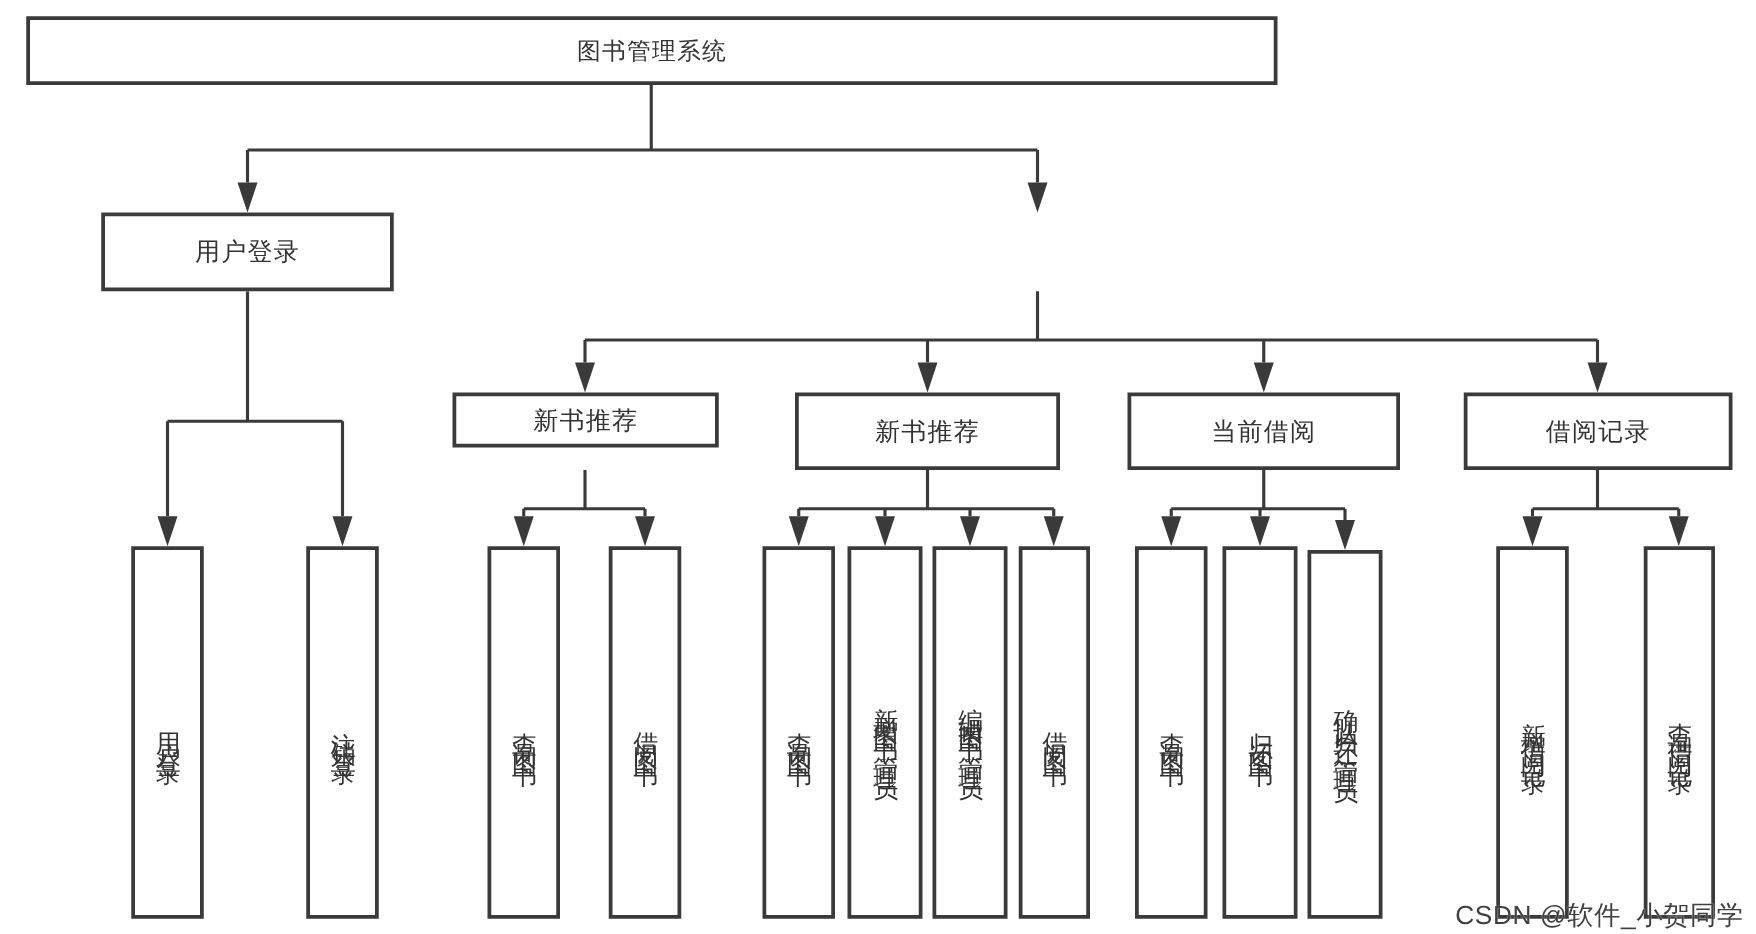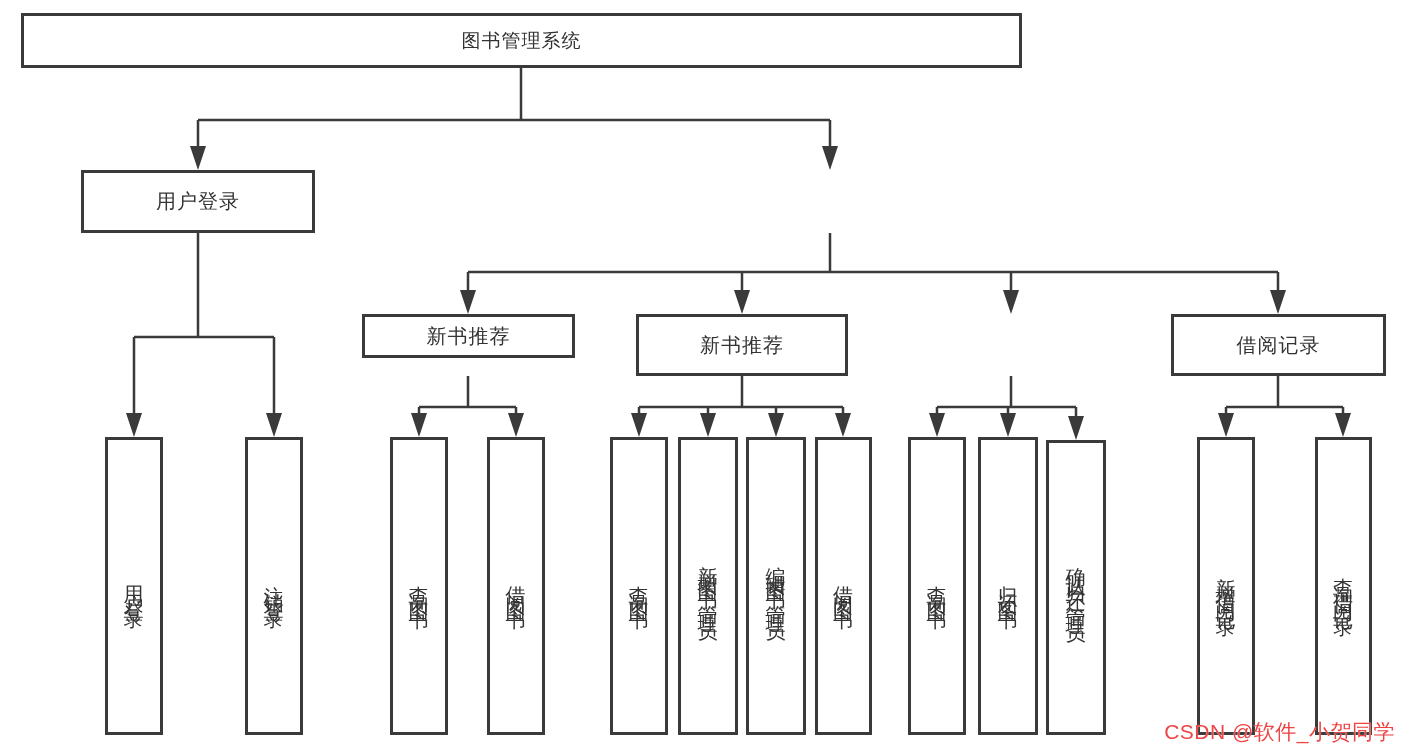--- a/index.html
+++ b/index.html
@@ -32,21 +32,21 @@
     font-size: 20px;
     letter-spacing: 8px;
     line-height: 1;
     white-space: nowrap;
   }
   .watermark {
     position: absolute;
     right: 10px;
     bottom: 1px;
     font-size: 21px;
-    color: #ef4444;
+    color: #404040;
     letter-spacing: 0.5px;
     z-index: 5;
     text-shadow: 0 0 1px #ffffff;
   }
 </style>
 </head>
 <body>
 
 <div class="stage">
 
@@ -92,20 +92,21 @@
       <polygon points="1335,413 1351,413 1343,437"></polygon>
     </g>
   </svg>
 
   <div class="box hbox root-box" style="left:21px; top:13px; width:1001px; height:55px;">图书管理系统</div>
 
   <div class="box hbox" style="left:81px; top:170px; width:234px; height:63px;">用户登录</div>
 
   <div class="box hbox" style="left:362px; top:314px; width:213px; height:44px;">新书推荐</div>
   <div class="box hbox" style="left:636px; top:314px; width:212px; height:62px;">新书推荐</div>
+  <div class="box hbox" style="left:902px; top:314px; width:218px; height:62px;">当前借阅</div>
   <div class="box hbox" style="left:1171px; top:314px; width:215px; height:62px;">借阅记录</div>
 
   <div class="box vbox" style="left:105px; top:437px; width:58px; height:298px;">
     <span>用户登录</span>
   </div>
   <div class="box vbox" style="left:245px; top:437px; width:58px; height:298px;">
     <span>注销登录</span>
   </div>
 
   <div class="box vbox" style="left:390px; top:437px; width:58px; height:298px;">

